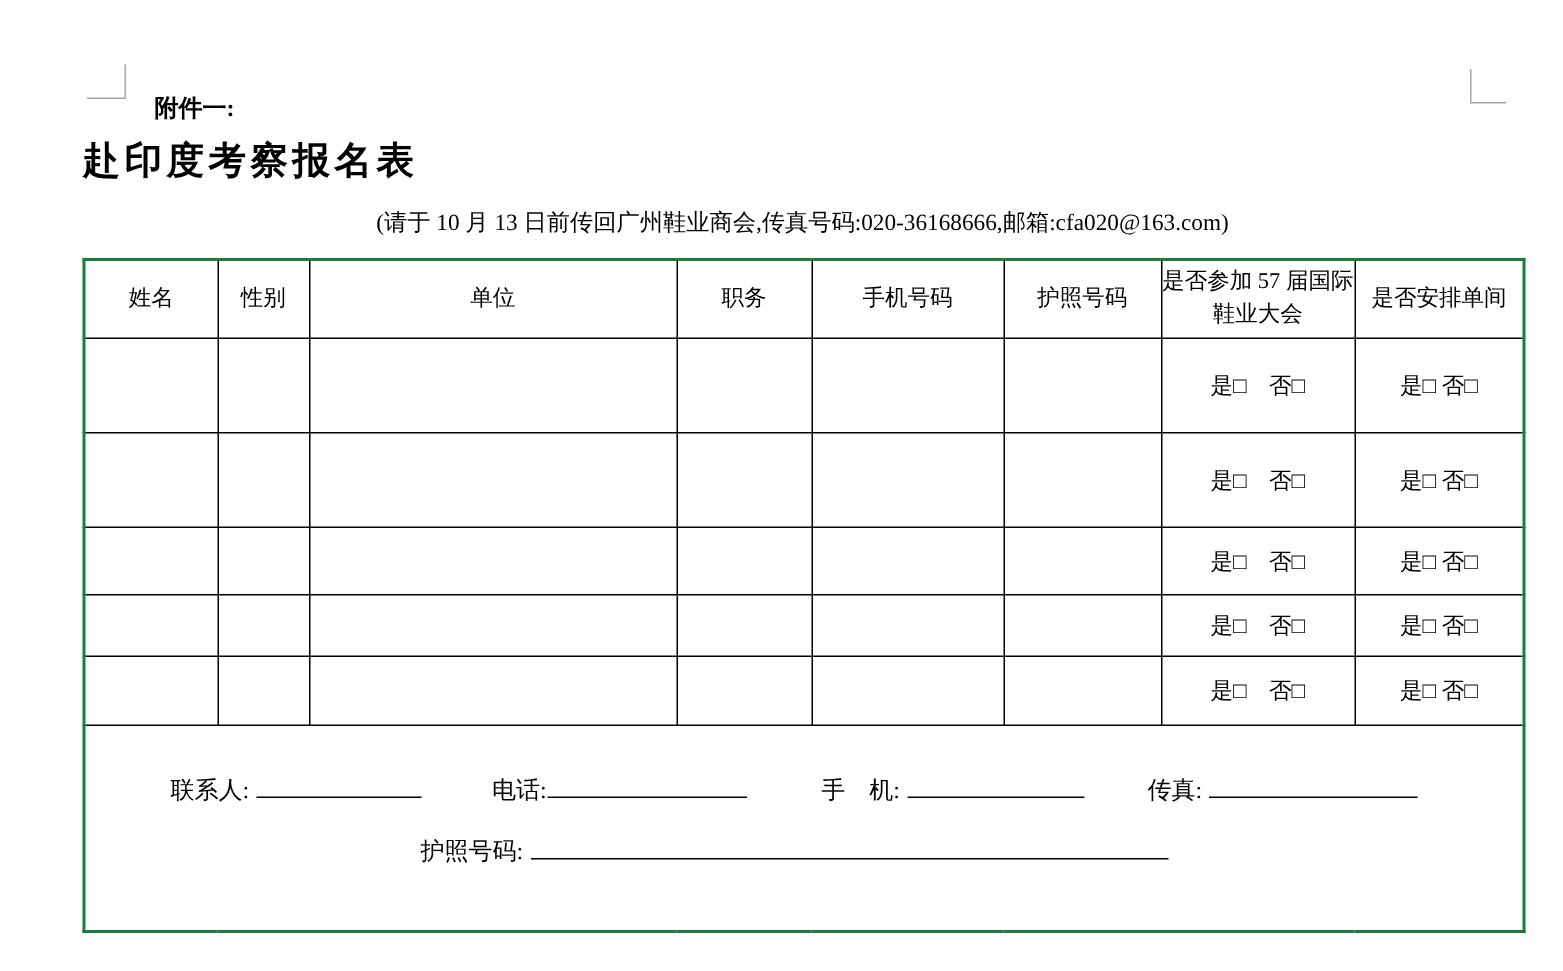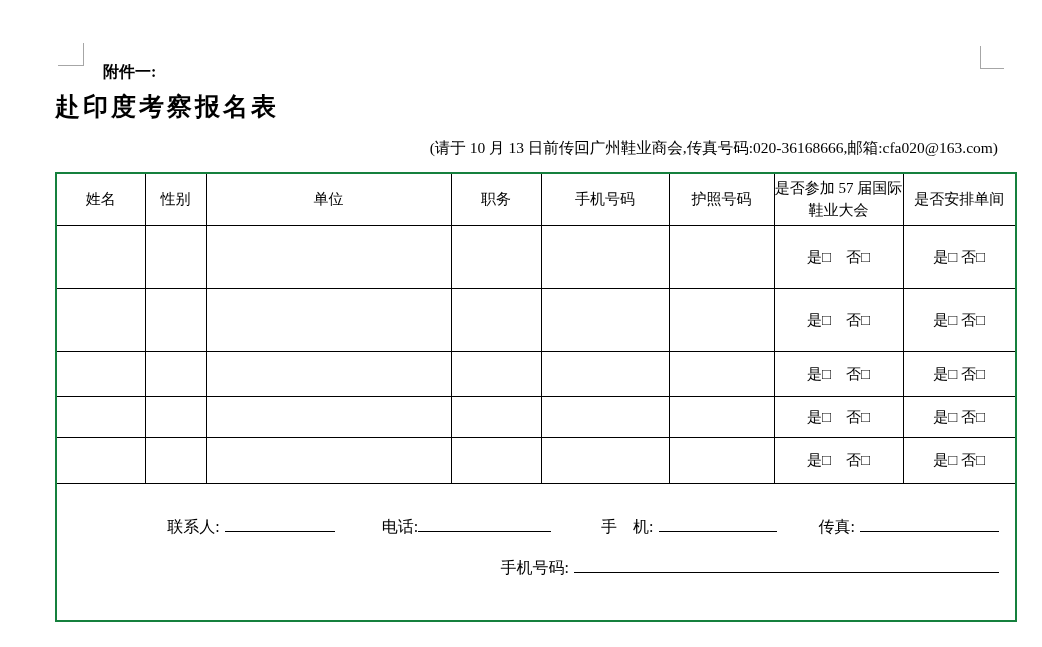--- a/index.html
+++ b/index.html
@@ -13,43 +13,43 @@
   .corner-tl{left:58px;top:43px;width:25px;height:22px;
     border-right:1px solid #a6a6a6;border-bottom:1px solid #a6a6a6;}
   .corner-tr{left:980px;top:46px;width:23px;height:22px;
     border-left:1px solid #a6a6a6;border-bottom:1px solid #a6a6a6;}
 
   .attachment{position:absolute;left:75px;top:62px;font-size:16px;font-weight:bold;padding-left:28px;}
 
   .doc-title{position:absolute;left:55px;top:90px;width:960px;
     font-size:25px;font-weight:bold;letter-spacing:3px;}
 
-  .doc-subtitle{position:absolute;left:38px;top:138px;width:960px;
-    text-align:right;font-size:15.5px;}
+  .doc-subtitle{position:absolute;left:55px;top:138px;width:960px;
+    text-align:center;font-size:15.5px;}
 
   table.form{
     position:absolute;left:55px;top:172px;width:960px;
     border-collapse:collapse;table-layout:fixed;
     border:2px solid #15803d;
   }
   .form th,.form td{
     border:1px solid #000;padding:0;
     font-size:15px;font-weight:normal;text-align:center;vertical-align:middle;
     overflow:hidden;
   }
   .form th{line-height:1.45;}
   tr.hdr   td, tr.hdr   th{height:51px;}
   tr.row-1 td{height:62px;}
   tr.row-2 td{height:62px;}
   tr.row-3 td{height:44px;}
   tr.row-4 td{height:40px;}
   tr.row-5 td{height:45px;}
 
   td.contact-cell{
-    height:106px;text-align:right;vertical-align:top;
+    height:106px;text-align:center;vertical-align:top;
     padding:30px 16px 0 3px;font-size:16px;
   }
   .contact-line{white-space:nowrap;}
   .contact-line2{margin-top:17px;}
   .cgroup{display:inline-block;white-space:nowrap;}
   .u-line{display:inline-block;border-bottom:1px solid #000;height:1.05em;
     vertical-align:baseline;margin-left:5px;}
   .u-contact-person{width:110px;}
   .u-phone{width:133px;margin-left:0;}
   .u-mobile{width:118px;}
@@ -154,19 +154,19 @@
         </span>
         <span class="cgroup g-mobile">
           <span>手　机:</span><span class="u-line u-mobile"></span>
         </span>
         <span class="cgroup g-fax">
           <span>传真:</span><span class="u-line u-fax"></span>
         </span>
       </div>
       <div class="contact-line contact-line2">
         <span class="cgroup">
-          <span>手机号码:</span><span class="u-line u-address"></span>
+          <span>护照号码:</span><span class="u-line u-address"></span>
         </span>
       </div>
     </td>
   </tr>
 </tbody>
   </table>
 
 </body></html>

